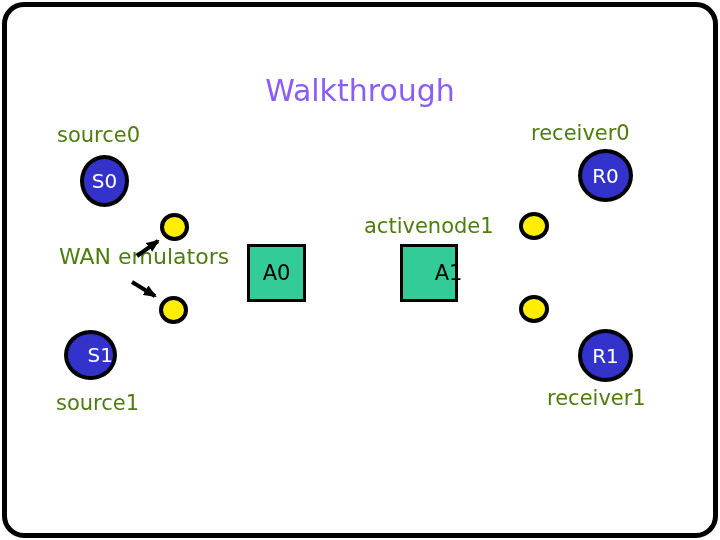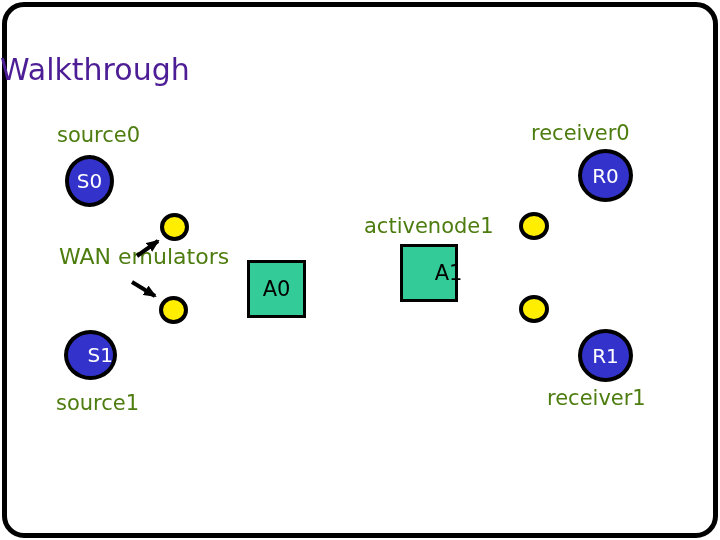--- a/index.html
+++ b/index.html
@@ -19,24 +19,24 @@
   .frame {
     position: absolute;
     left: 2px; top: 2px; right: 2px; bottom: 2px;
     border: 5px solid #000000;
     border-radius: 22px;
     pointer-events: none;
   }
   .title {
     position: absolute;
     left: 0; right: 0;
-    top: 53px;
-    text-align: left;
+    top: 74px;
+    text-align: center;
     font-size: 30px;
-    color: #4c1d95;
+    color: #8b5cf6;
     line-height: 1.1;
     white-space: nowrap;
   }
   .lbl {
     position: absolute;
     font-size: 21px;
     color: #4d7c0f;
     line-height: 1.15;
     white-space: nowrap;
   }
@@ -79,25 +79,25 @@
     pointer-events: none;
   }
   
   #lbl-source0   { left: 57px;  top: 123px; }
   #lbl-receiver0 { left: 531px; top: 121px; }
   #lbl-source1   { left: 56px;  top: 391px; }
   #lbl-receiver1 { left: 547px; top: 386px; }
   #lbl-activenode0 { left: 211px; top: 214px; }
   #lbl-activenode1 { left: 364px; top: 214px; }
   #lbl-wan       { left: 59px;  top: 244px; }
-  #node-s0 { left: 65px;  top: 155px; width: 49px; height: 52px; text-align: center; }
+  #node-s0 { left: 80px;  top: 155px; width: 49px; height: 52px; text-align: center; }
   #node-r0 { left: 578px; top: 149px; width: 55px; height: 53px; }
   #node-s1 { left: 64px;  top: 330px; width: 53px; height: 50px; justify-content: flex-end; }
   #node-r1 { left: 578px; top: 329px; width: 55px; height: 53px; }
-  #anode-a0 { left: 247px; top: 244px; width: 59px; height: 58px; margin-top: 16px; }
+  #anode-a0 { left: 247px; top: 244px; width: 59px; height: 58px; }
   #anode-a1 { left: 400px; top: 244px; width: 58px; height: 58px; padding-left: 39px; }
   #emu-tl { left: 160px; top: 213px; width: 29px; height: 28px; }
   #emu-tr { left: 519px; top: 212px; width: 30px; height: 28px; }
   #emu-bl { left: 159px; top: 296px; width: 29px; height: 28px; }
   #emu-br { left: 519px; top: 295px; width: 30px; height: 28px; }
 </style>
 </head>
 <body>
 
 <div id="slide">

